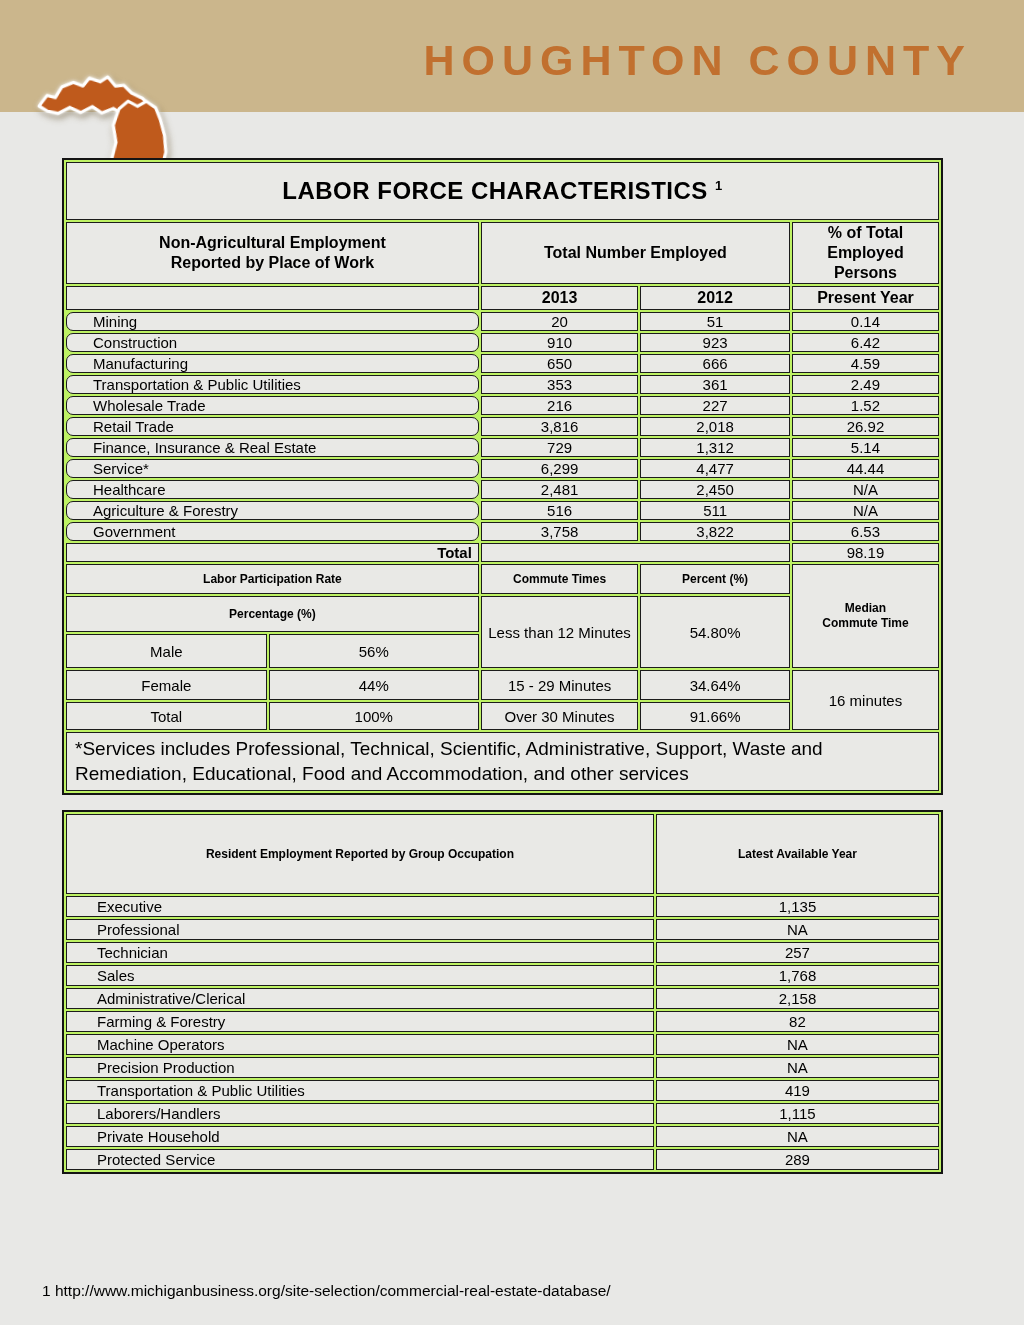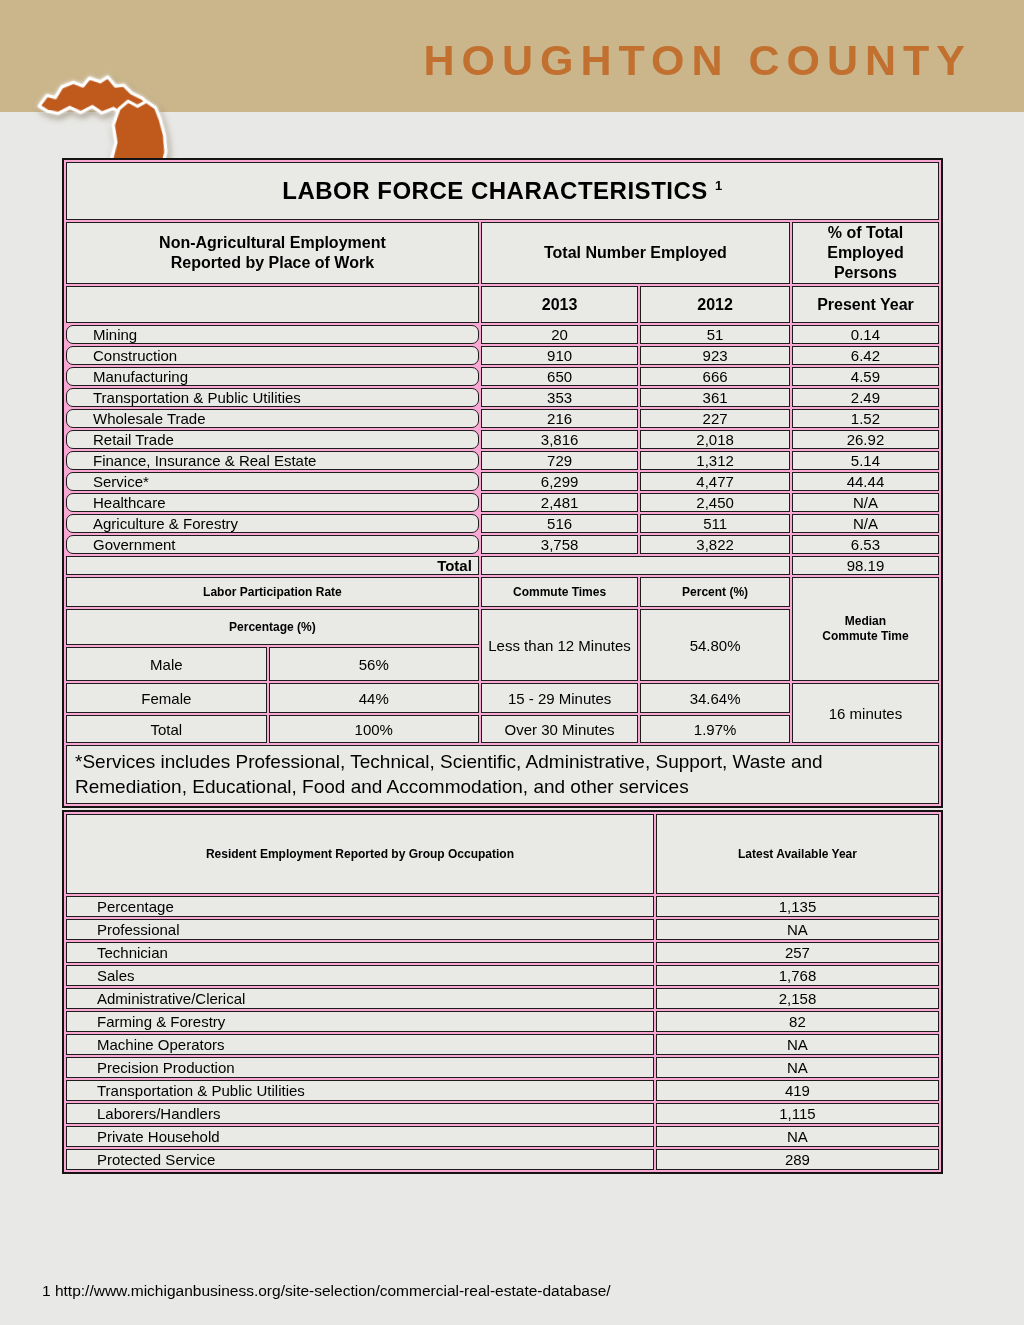--- a/index.html
+++ b/index.html
@@ -17,37 +17,37 @@
     position: absolute; top: 36px; right: 52px; white-space: nowrap;
     font-size: 43px; font-weight: bold; letter-spacing: 7px;
     color: var(--brand_text, #c1702f);
   }
   .logo { position: absolute; left: 34px; top: 36px; width: 168px; height: 168px;
           transform: rotate(5deg); }
   .logo svg { width: 100%; height: 100%; color: var(--logo, #bf5a1c);
     filter: drop-shadow(0 0 2px #ffffff) drop-shadow(2px 3px 3px rgba(80,60,20,.45)); }
 
   
-  .tablebox { position: absolute; border: 2.5px solid #141414; background: #f9a8d4; }
+  .tablebox { position: absolute; border: 2.5px solid #141414; background: #bef264; }
   .tb1 { left: 62px; top: 158px; width: 881px; }
   .tb2 { left: 62px; top: 810px; width: 881px; }
   table { width: 100%; border-collapse: separate; border-spacing: 2px; table-layout: fixed; }
   td { border: 1.5px solid #1c1c1c; background: #e9e9e6; font-size: 15px;
        padding: 0 4px; text-align: center; vertical-align: middle; }
   col.c1a { width: 23.2%; } col.c1b { width: 24.3%; }
   col.c2a { width: 18.2%; } col.c2b { width: 17.3%; } col.c3 { width: 17%; }
   col.o1 { width: 67.5%; } col.o2 { width: 32.5%; }
 
   .title-cell { height: 58px; font-size: 24px; font-weight: bold; letter-spacing: .5px; }
   .title-cell sup { font-size: 13px; font-weight: bold; }
   .hdr { height: 52px; font-weight: bold; font-size: 16px; line-height: 1.25; }
   .w280 { display: inline-block; max-width: 280px; }
   .w110 { display: inline-block; max-width: 110px; }
   .w95  { display: inline-block; max-width: 95px; }
-  tr.h22 td { height: 37px; font-weight: bold; font-size: 16px; margin-left: 28px; }
+  tr.h22 td { height: 24px; font-weight: bold; font-size: 16px; margin-left: 28px; }
   tr.h17 td { height: 17px; }
   tr.h30 td { height: 30px; }
   tr.h36 td { height: 36px; }
   tr.h34 td { height: 34px; }
   tr.h28 td { height: 28px; }
   tr.h80 td { height: 80px; }
   tr.h21 td { height: 21px; }
   td.lab { text-align: left; padding-left: 26px; border-radius: 7px; }
   td.olab { text-align: left; padding-left: 30px; }
   td.tlab { text-align: right; padding-right: 6px; font-weight: bold; }
@@ -187,42 +187,42 @@
     <td>Female</td>
     <td>44%</td>
     <td>15 - 29 Minutes</td>
     <td>34.64%</td>
     <td rowspan="2">16 minutes</td>
   </tr>
   <tr class="h28">
     <td>Total</td>
     <td>100%</td>
     <td>Over 30 Minutes</td>
-    <td>1.97%</td>
+    <td>91.66%</td>
   </tr>
   <tr>
     <td colspan="5" class="footnote">*Services includes Professional, Technical, Scientific, Administrative, Support, Waste and Remediation, Educational, Food and Accommodation, and other services</td>
   </tr>
   </tbody>
 </table>
 </div>
 
 <div class="tablebox tb2">
 <table>
   <colgroup>
         <col class="o1">
         <col class="o2">
       </colgroup>
   <tbody>
   <tr class="h80">
     <td class="bold">Resident Employment Reported by Group Occupation</td>
     <td class="bold">Latest Available Year</td>
   </tr>
   <tr class="h21">
-    <td class="olab">Percentage</td>
+    <td class="olab">Executive</td>
     <td>1,135</td>
   </tr>
   <tr class="h21">
     <td class="olab">Professional</td>
     <td>NA</td>
   </tr>
   <tr class="h21">
     <td class="olab">Technician</td>
     <td>257</td>
   </tr>

